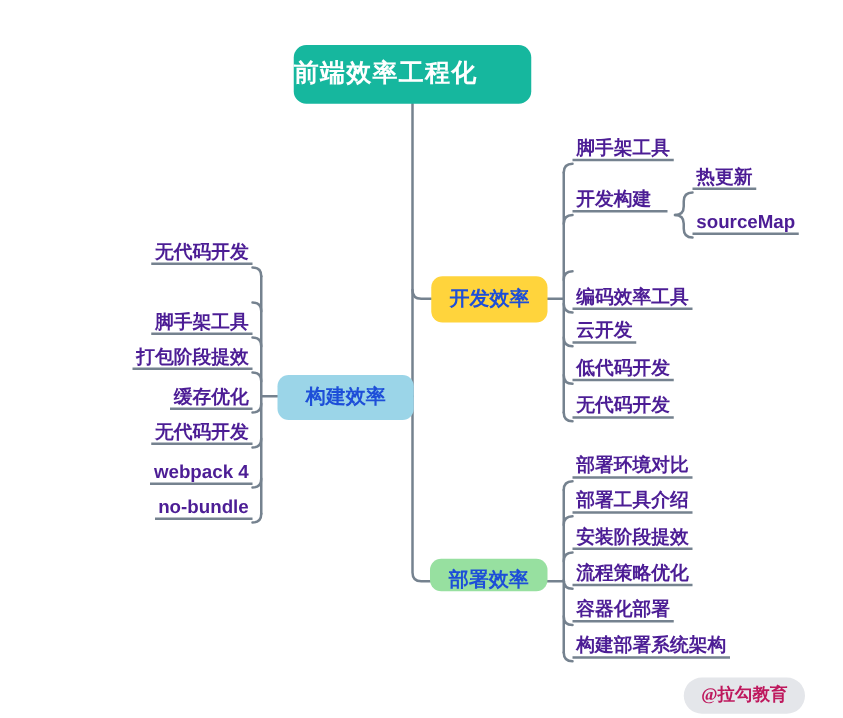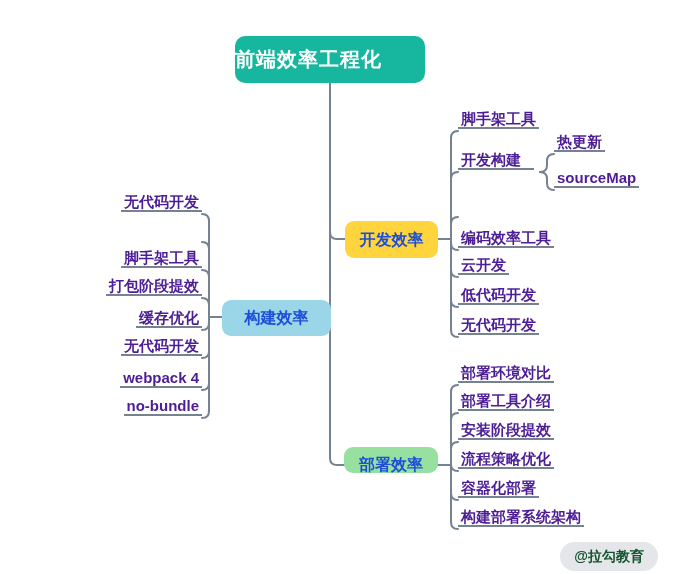--- a/index.html
+++ b/index.html
@@ -46,28 +46,29 @@
     height:21px;
     padding:0 3px;
     border-bottom:2px solid #75828f;
   }
   .leaf-left{ right:472px; text-align:right; }
   .leaf-right{ left:458px; text-align:left; }
   .leaf-sub{ left:554px; text-align:right; }
   .leaf-fixedw{ width:76px; }
   .watermark{
     position:absolute;
-    right:16px;top:542px;
+    right:30px;top:542px;
     height:29px;line-height:29px;
     padding:0 14px;
     border-radius:15px;
     background:#e4e6ea;
-    color:#14532d;
+    color:#be185d;
     font-size:14px;
     font-weight:bold;
+    font-family:Liberation Serif, serif;
   }
 </style>
 </head>
 <body>
 
 <div class="canvas">
 
   <svg class="connectors" viewBox="0 0 674 574" fill="none" stroke="#75828f" stroke-width="2" stroke-linecap="round">
 
     <path d="M 330 83 L 330 458 Q 330 465 337 465 L 344 465"></path>

